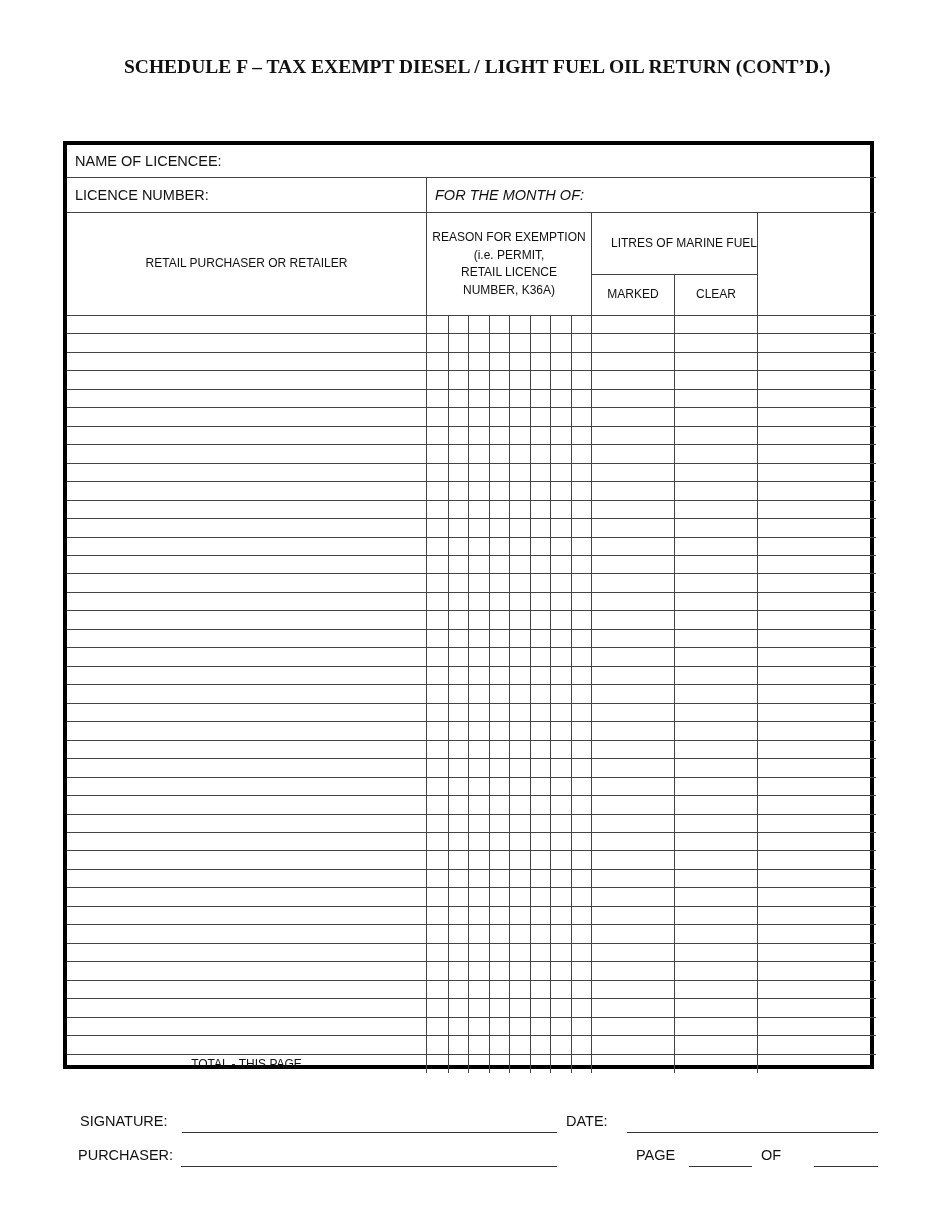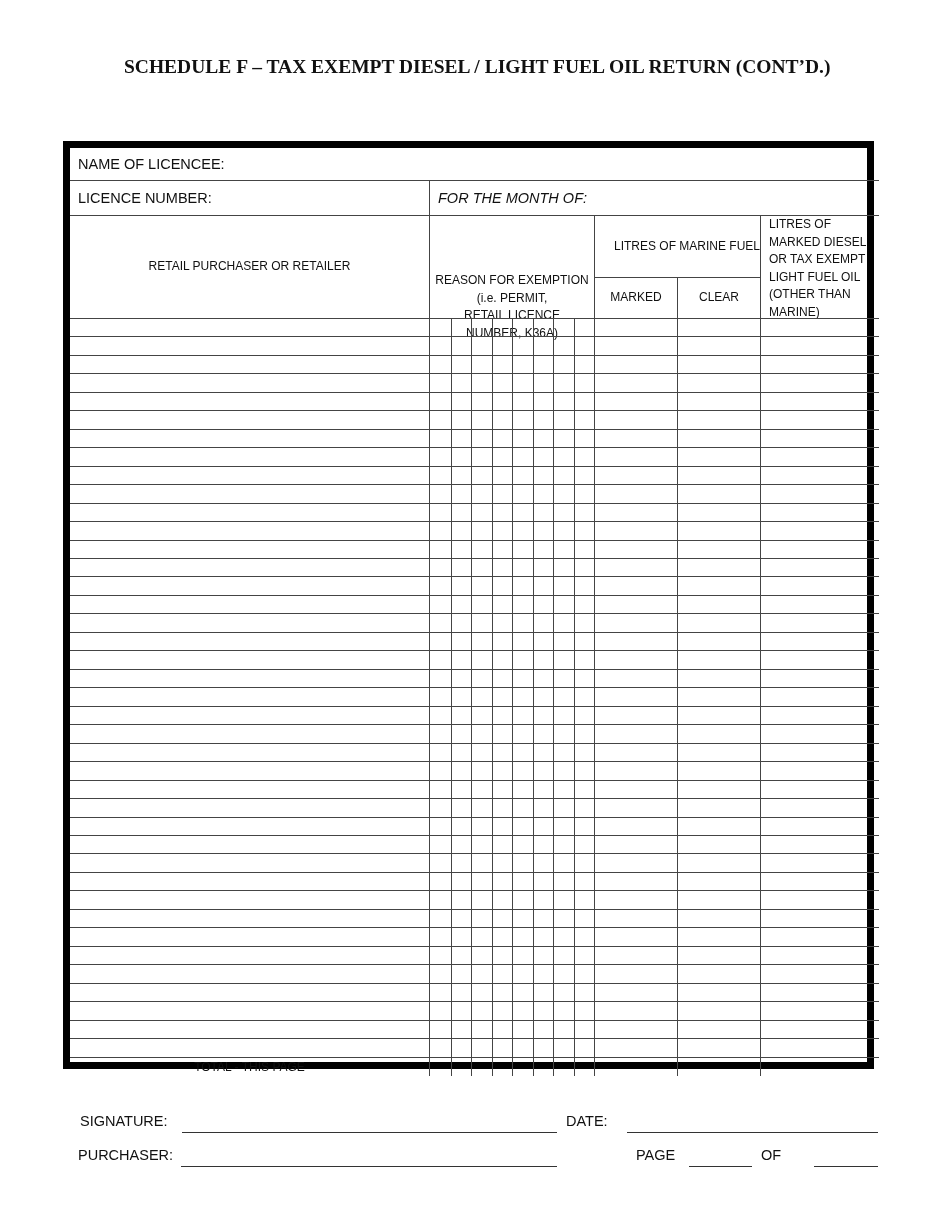--- a/index.html
+++ b/index.html
@@ -2,21 +2,21 @@
 <html><head>
   <meta charset="utf-8">
   <style>
     html, body { margin: 0; padding: 0; background: #ffffff; }
     body { width: 950px; height: 1230px; position: relative; overflow: hidden; color: #111; }
     .title {
       position: absolute; left: 78px; top: 56px;
       font-family: "Liberation Serif", serif; font-weight: bold; font-size: 19.5px;
       letter-spacing: 0px; white-space: nowrap; color: #111; margin-left: 46px;
     }
-    .form { position: absolute; left: 63px; top: 141px; width: 811px; height: 928px; border: 7px solid #000000; box-sizing: border-box; }
+    .form { position: absolute; left: 63px; top: 141px; width: 811px; height: 928px; border: 4px solid #000000; box-sizing: border-box; }
     .abs { position: absolute; box-sizing: border-box; }
     .hline { position: absolute; height: 1px; background: #444; }
     .vline { position: absolute; width: 1px; background: #444; }
     .lbl15 { font-family: "Liberation Sans", sans-serif; font-size: 14.5px; color: #111; white-space: nowrap; }
     .lbl12 { font-family: "Liberation Sans", sans-serif; font-size: 12px; color: #111; line-height: 17.5px; }
     .center { text-align: center; }
     .sigline { position: absolute; height: 1px; background: #333; }
   </style>
 </head>
 <body>
@@ -37,49 +37,41 @@
   <div class="abs" style="left:360px;top:33px;width:449px;height:34px;">
     <span class="abs lbl15" style="left:8px;top:9px;font-style:italic;">FOR THE MONTH OF:</span>
   </div>
   <div class="hline" style="left:0;top:67px;width:809px;"></div>
 
   <div class="abs lbl12 center" style="left:0;top:68px;width:359px;height:102px;display:flex;align-items:center;justify-content:center;">
     <span>RETAIL PURCHASER OR RETAILER</span>
   </div>
   <div class="vline" style="left:359px;top:68px;height:860px;"></div>
 
-  <div class="abs lbl12 center" style="left:360px;top:84px;width:164px;margin-top:40px;">
+  <div class="abs lbl12 center" style="left:360px;top:84px;width:164px;">
     <div>REASON FOR EXEMPTION</div>
     <div>(i.e. PERMIT,</div>
     <div>RETAIL LICENCE</div>
     <div>NUMBER, K36A)</div>
   </div>
   <div class="vline" style="left:524px;top:68px;height:860px;"></div>
 
   <div class="abs lbl12 center" style="left:525px;top:68px;width:165px;height:61px;display:flex;align-items:center;justify-content:flex-end;">
     <span>LITRES OF MARINE FUEL</span>
   </div>
   <div class="hline" style="left:525px;top:129px;width:165px;"></div>
   <div class="abs lbl12 center" style="left:525px;top:130px;width:82px;height:40px;display:flex;align-items:center;justify-content:center;">
     <span>MARKED</span>
   </div>
   <div class="vline" style="left:607px;top:130px;height:798px;"></div>
   <div class="abs lbl12 center" style="left:608px;top:130px;width:82px;height:40px;display:flex;align-items:center;justify-content:center;">
     <span>CLEAR</span>
   </div>
   <div class="vline" style="left:690px;top:68px;height:860px;"></div>
 
-  <div class="abs lbl12" style="left:699px;top:68px;width:110px;">
-    <div>LITRES OF</div>
-    <div>MARKED DIESEL</div>
-    <div>OR TAX EXEMPT</div>
-    <div>LIGHT FUEL OIL</div>
-    <div>(OTHER THAN</div>
-    <div>MARINE)</div>
-  </div>
 
   <div class="hline" style="left:0;top:170px;width:809px;"></div>
 
   <div id="grid-body" class="abs" style="left:0;top:171px;width:809px;height:757px;">
       <div class="hline" style="left: 0px; width: 809px; top: 17px;"></div>
       <div class="hline" style="left: 0px; width: 809px; top: 36px;"></div>
       <div class="hline" style="left: 0px; width: 809px; top: 54px;"></div>
       <div class="hline" style="left: 0px; width: 809px; top: 73px;"></div>
       <div class="hline" style="left: 0px; width: 809px; top: 91px;"></div>
       <div class="hline" style="left: 0px; width: 809px; top: 110px;"></div>

